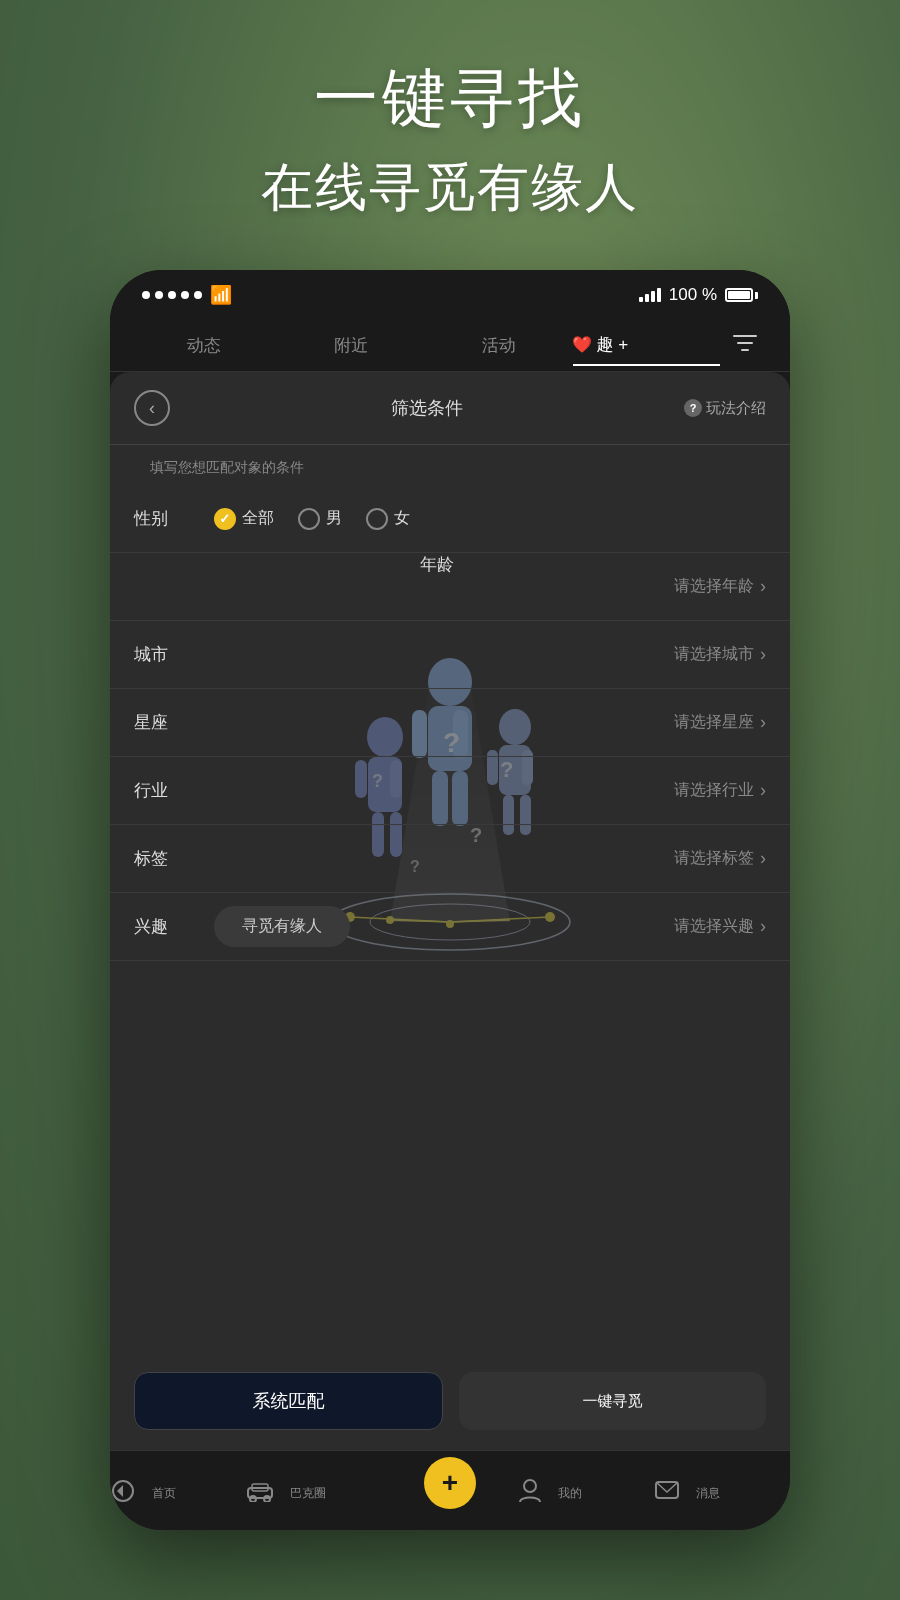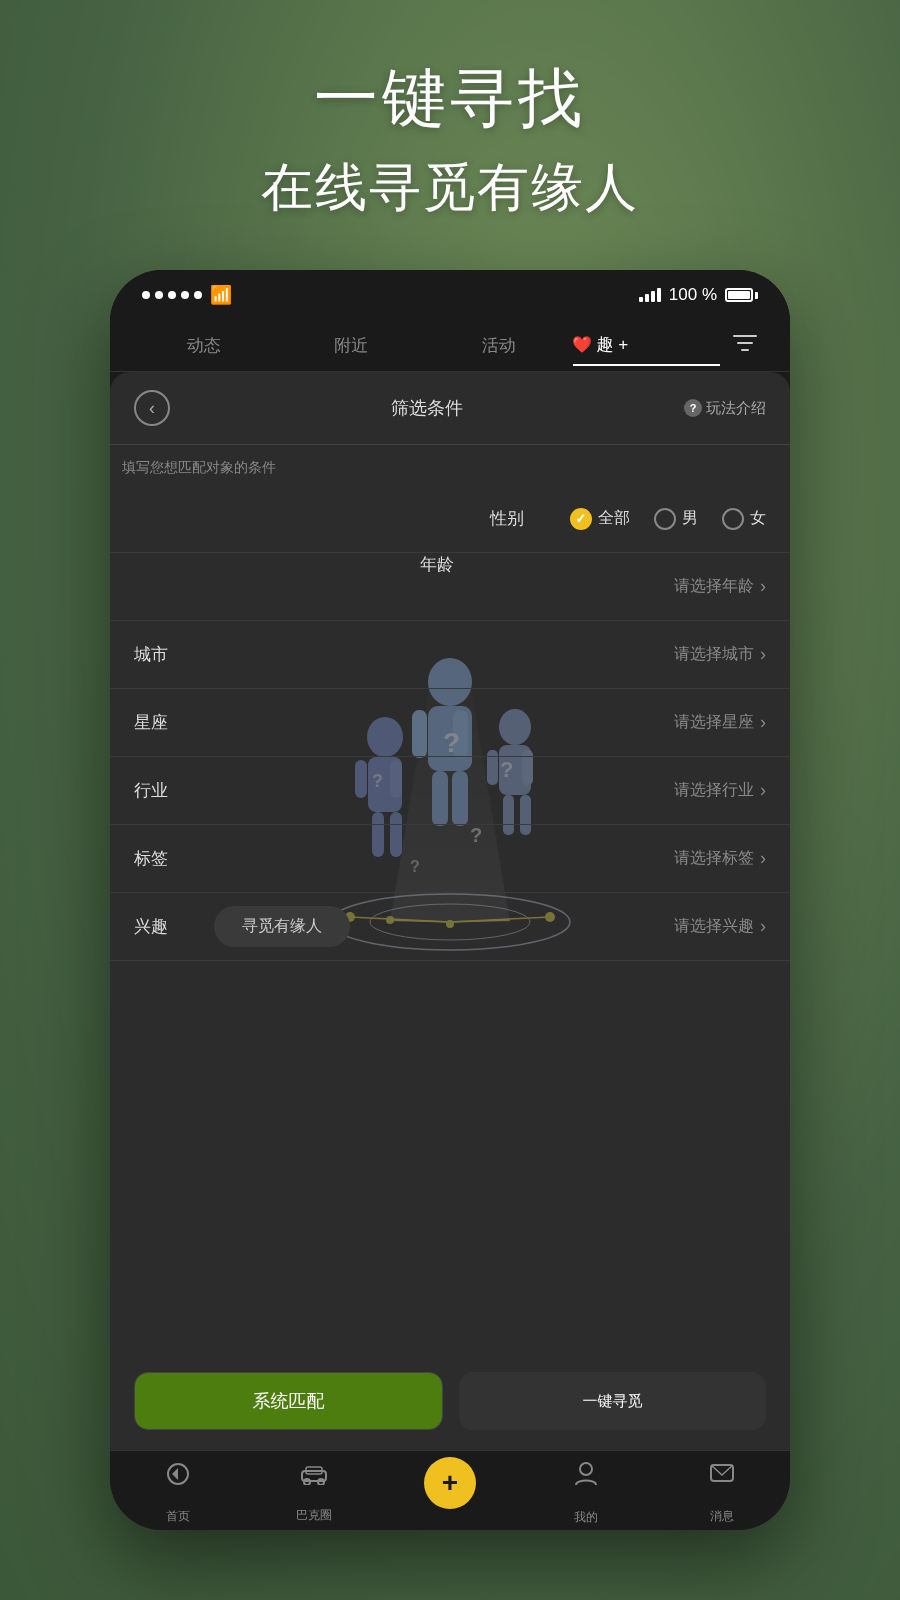--- a/index.html
+++ b/index.html
@@ -171,21 +171,21 @@
       color: #aaa; font-size: 15px; cursor: pointer;
     }
     .help-circle {
       width: 18px; height: 18px; border-radius: 50%; background: #666;
       display: flex; align-items: center; justify-content: center;
       color: white; font-size: 11px; font-weight: bold;
     }
 
     
     .filter-subtitle {
-      padding: 14px 12px 8px;
+      padding: 14px 40px 8px;
       color: #888;
       font-size: 14px;
     }
 
     
     .filter-row {
       display: flex;
       align-items: center;
       padding: 0 24px;
       min-height: 68px;
@@ -244,21 +244,21 @@
       gap: 16px;
       padding: 20px 24px;
       margin-top: auto;
       position: absolute;
       bottom: 80px;
       left: 0; right: 0;
     }
     .btn-system {
       flex: 1;
       height: 58px;
-      background: #4d7c0f;
+      background: #0f172a;
       border-radius: 14px;
       display: flex; align-items: center; justify-content: center;
       color: white;
       font-size: 18px;
       font-weight: 500;
       cursor: pointer;
       border: 1px solid #444;
     }
     .btn-search {
       flex: 1;
@@ -278,21 +278,21 @@
       bottom: 0; left: 0; right: 0;
       height: 80px;
       background: #1a1a1a;
       display: flex;
       align-items: center;
       border-top: 1px solid #333;
     }
     .bottom-nav-item {
       flex: 1;
       display: flex;
-      flex-direction: column;
+      flex-direction: row;
       align-items: center;
       gap: 16px;
       cursor: pointer;
       padding-top: 6px;
     }
     .bottom-nav-icon {
       font-size: 24px;
       color: #888;
     }
     .bottom-nav-label {
@@ -431,21 +431,21 @@
         <rect x="153" y="108" width="15" height="48" rx="7" fill="#9ac0f0"></rect>
 
         <text x="143" y="150" font-size="28" fill="white" font-weight="bold" opacity="0.8">?</text>
         <text x="200" y="175" font-size="22" fill="white" font-weight="bold" opacity="0.7">?</text>
         <text x="72" y="185" font-size="18" fill="white" font-weight="bold" opacity="0.6">?</text>
         <text x="170" y="240" font-size="20" fill="white" font-weight="bold" opacity="0.65">?</text>
         <text x="110" y="270" font-size="16" fill="white" font-weight="bold" opacity="0.55">?</text>
       </svg>
     </div>
 
-    <div class="filter-row" style="z-index:2;justify-content:flex-end;">
+    <div class="filter-row" style="z-index:2;">
       <div class="filter-label">性别</div>
       <div class="filter-options">
         <div class="filter-option">
           <div class="radio-circle checked">
             <span class="check-mark">✓</span>
           </div>
           <span>全部</span>
         </div>
         <div class="filter-option">
           <div class="radio-circle"></div>

